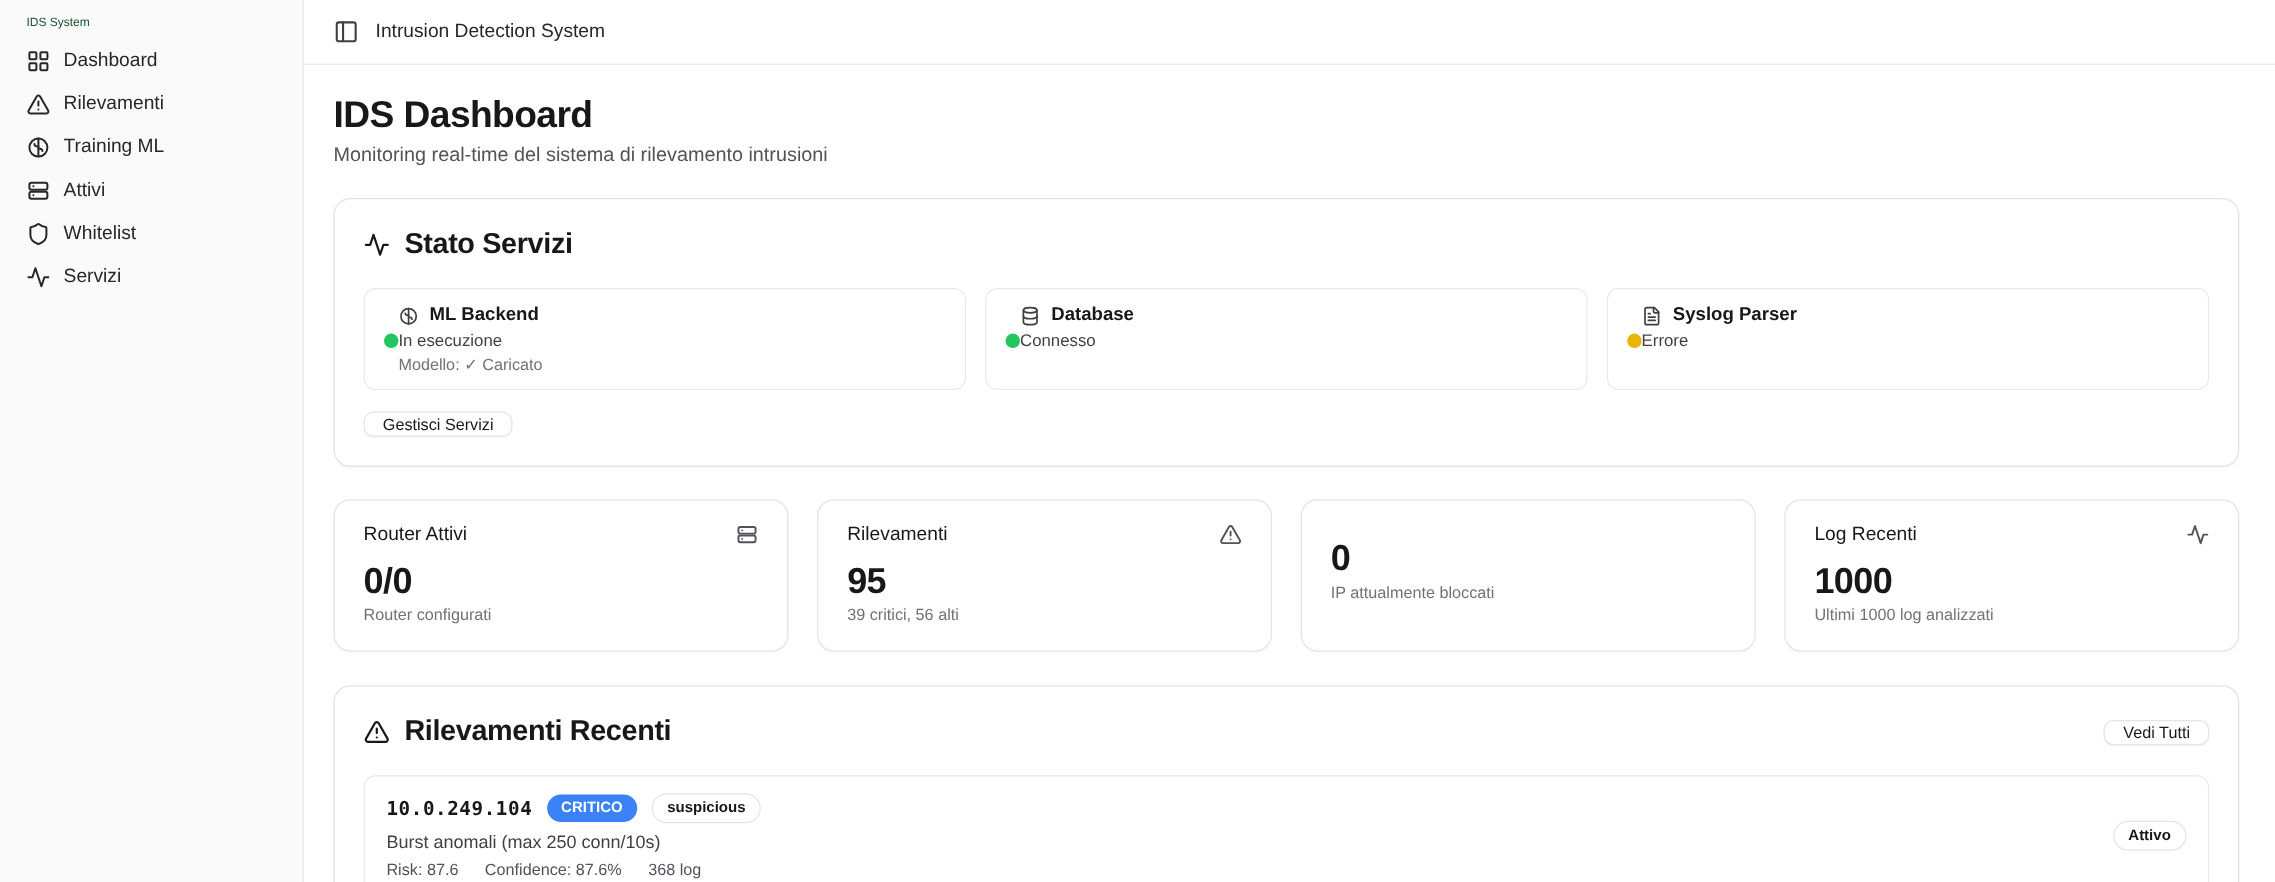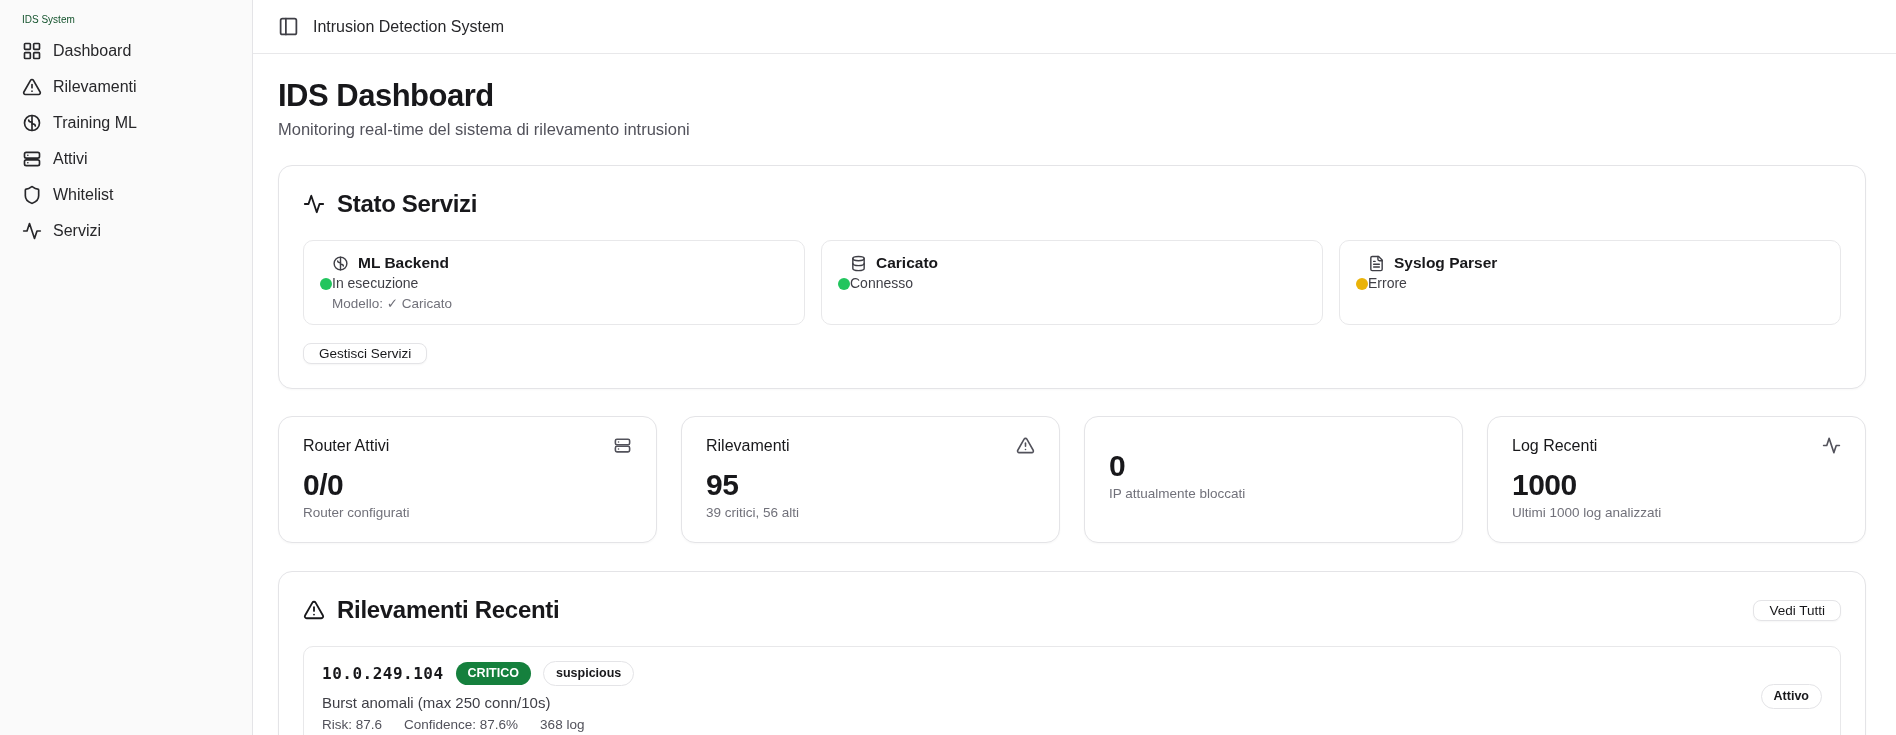--- a/index.html
+++ b/index.html
@@ -227,21 +227,21 @@
           <span class="svc-dot" style="background-color: rgb(34, 197, 94);"></span>
           <div>
             <div class="svc-name-row">
               <span class="ic">
                 <svg width="17" height="17" viewBox="0 0 24 24" fill="none" stroke="currentColor" stroke-width="2" stroke-linecap="round" stroke-linejoin="round">
                     <ellipse cx="12" cy="5" rx="8" ry="3"></ellipse>
                     <path d="M4 5v14c0 1.66 3.58 3 8 3s8-1.34 8-3V5"></path>
                     <path d="M4 12c0 1.66 3.58 3 8 3s8-1.34 8-3"></path>
                   </svg>
               </span>
-              <span>Caricato</span>
+              <span>Database</span>
             </div>
             <div class="svc-status">Connesso</div>
             <div class="svc-detail"></div>
           </div>
         </div>
 
         <div class="svc-box">
           <span class="svc-dot" style="background-color: rgb(234, 179, 8);"></span>
           <div>
             <div class="svc-name-row">
@@ -331,21 +331,21 @@
           </span>
           <span>Rilevamenti Recenti</span>
         </div>
         <button class="btn-outline">Vedi Tutti</button>
       </div>
 
       <div class="det-row">
         <div>
           <div class="det-line1">
             <span class="det-ip">10.0.249.104</span>
-            <span class="badge badge-solid" style="background-color: #15803d;">CRITICO</span>
+            <span class="badge badge-solid" style="background-color: #3b82f6;">CRITICO</span>
             <span class="badge badge-outline">suspicious</span>
           </div>
           <div class="det-desc">Burst anomali (max 250 conn/10s)</div>
           <div class="det-meta">
             <span>Risk: 87.6</span>
             <span>Confidence: 87.6%</span>
             <span>368 log</span>
           </div>
         </div>
         <span class="badge badge-outline det-status">Attivo</span>

